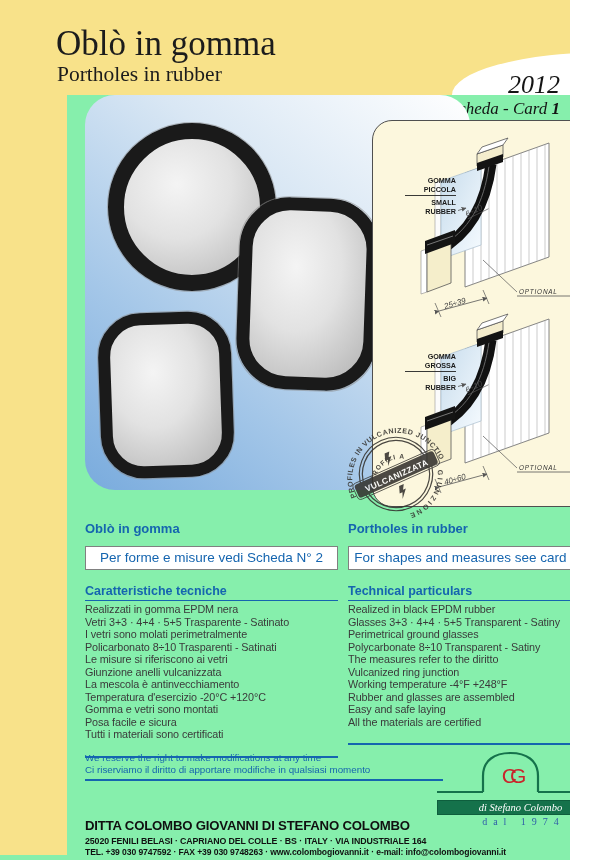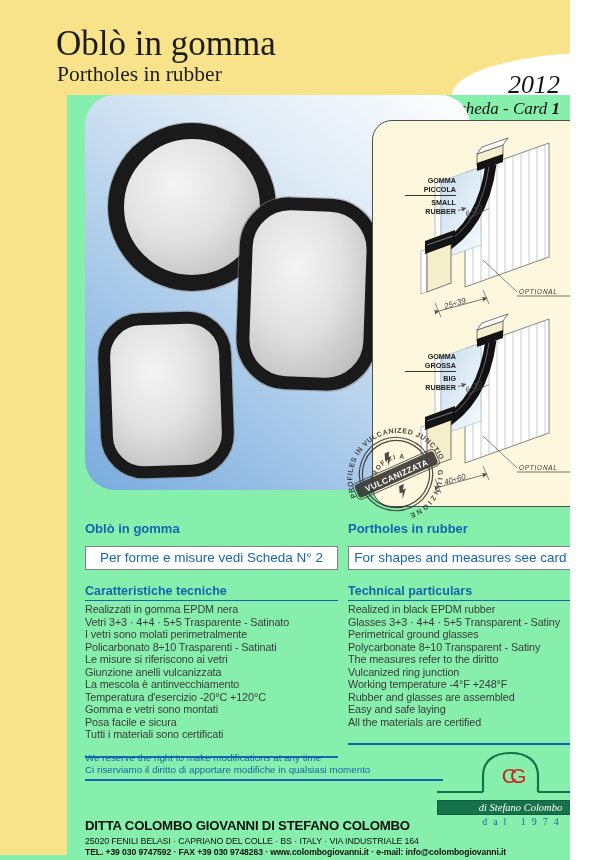--- a/index.html
+++ b/index.html
@@ -33,21 +33,21 @@
   .list-title{margin-top:14px;font-size:12.5px;font-weight:bold;color:#1565af;
               border-bottom:1.6px solid #1565af;padding-bottom:2px;}
   .spec-list{margin-top:2px;font-size:10.8px;line-height:12.55px;color:#3a3a3a;
              border-bottom:2px solid #1565af;padding-bottom:15px;letter-spacing:-0.1px;}
 
   .disclaimer{position:absolute;left:85px;top:752px;width:358px;font-size:9.8px;line-height:11.8px;
               color:#1565af;border-bottom:2.4px solid #1565af;padding-bottom:3px;}
 
   .footer{position:absolute;left:85px;top:818px;color:#101010;}
   .company{font-size:13.2px;font-weight:bold;letter-spacing:-0.2px;}
-  .addr{font-size:8.8px;font-weight:normal;margin-top:3px;letter-spacing:-0.1px;}
+  .addr{font-size:8.8px;font-weight:bold;margin-top:3px;letter-spacing:-0.1px;}
   .contacts{font-size:8.6px;font-weight:bold;margin-top:1px;letter-spacing:-0.1px;}
 
   .logo{position:absolute;left:437px;top:748px;width:167px;text-align:center;}
   .logo-name{margin-top:-3px;font-family:"Liberation Serif",serif;font-variant:small-caps;
              font-size:15px;color:#15724b;letter-spacing:1.2px;}
   .logo-bar{margin-top:2px;background:#15724b;border:1px solid #0e5e3d;color:#fff;
             font:italic 10.5px/13px "Liberation Serif",serif;}
   .logo-since{margin-top:1px;font:normal 10px/12px "Liberation Serif",serif;color:#2f5da8;
               letter-spacing:6px;padding-left:6px;}
 

